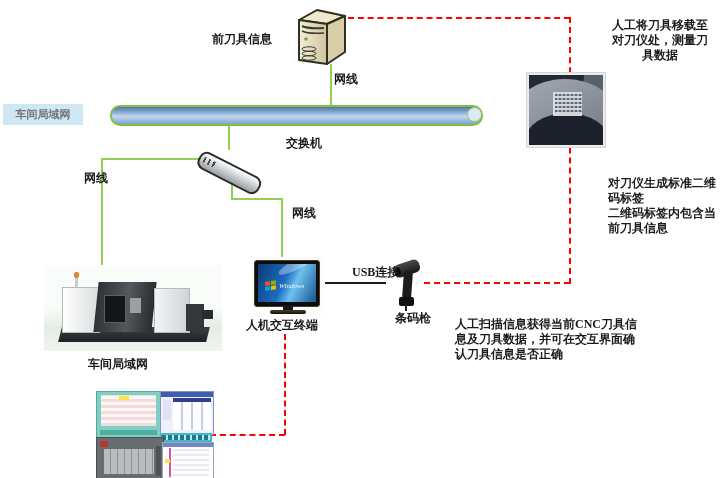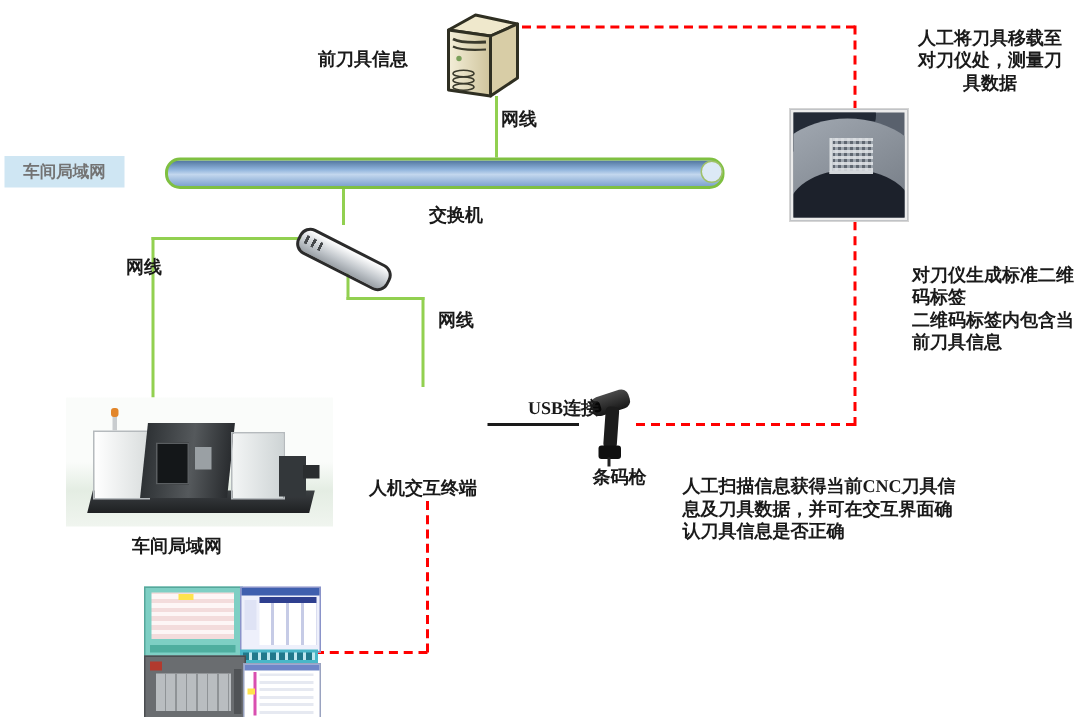--- a/index.html
+++ b/index.html
@@ -165,20 +165,36 @@
       <ellipse cx="16" cy="45" rx="7" ry="2.2" fill="none" stroke="#3a3a2c" stroke-width="1"></ellipse>
       <ellipse cx="16" cy="49.5" rx="7" ry="2.2" fill="none" stroke="#3a3a2c" stroke-width="1"></ellipse>
       <ellipse cx="16" cy="54" rx="7" ry="2.2" fill="none" stroke="#3a3a2c" stroke-width="1"></ellipse>
     </svg>
   </div>
 
   <div class="switch">
     <div class="switch-ports"></div>
   </div>
 
+  <div class="monitor">
+    <div class="mon-bezel">
+      <div class="mon-screen">
+        <div class="mon-streak"></div>
+        <div class="winflag">
+          <span class="wf1"></span>
+            <span class="wf2"></span>
+            <span class="wf3"></span>
+            <span class="wf4"></span>
+        </div>
+        <div class="mon-wptext">Windows</div>
+      </div>
+    </div>
+    <div class="mon-neck"></div>
+    <div class="mon-base"></div>
+  </div>
 
   <div class="scanner">
     <div class="sc-head">
       <div class="sc-win"></div>
     </div>
     <div class="sc-handle"></div>
     <div class="sc-base"></div>
     <div class="sc-pin"></div>
   </div>
 

